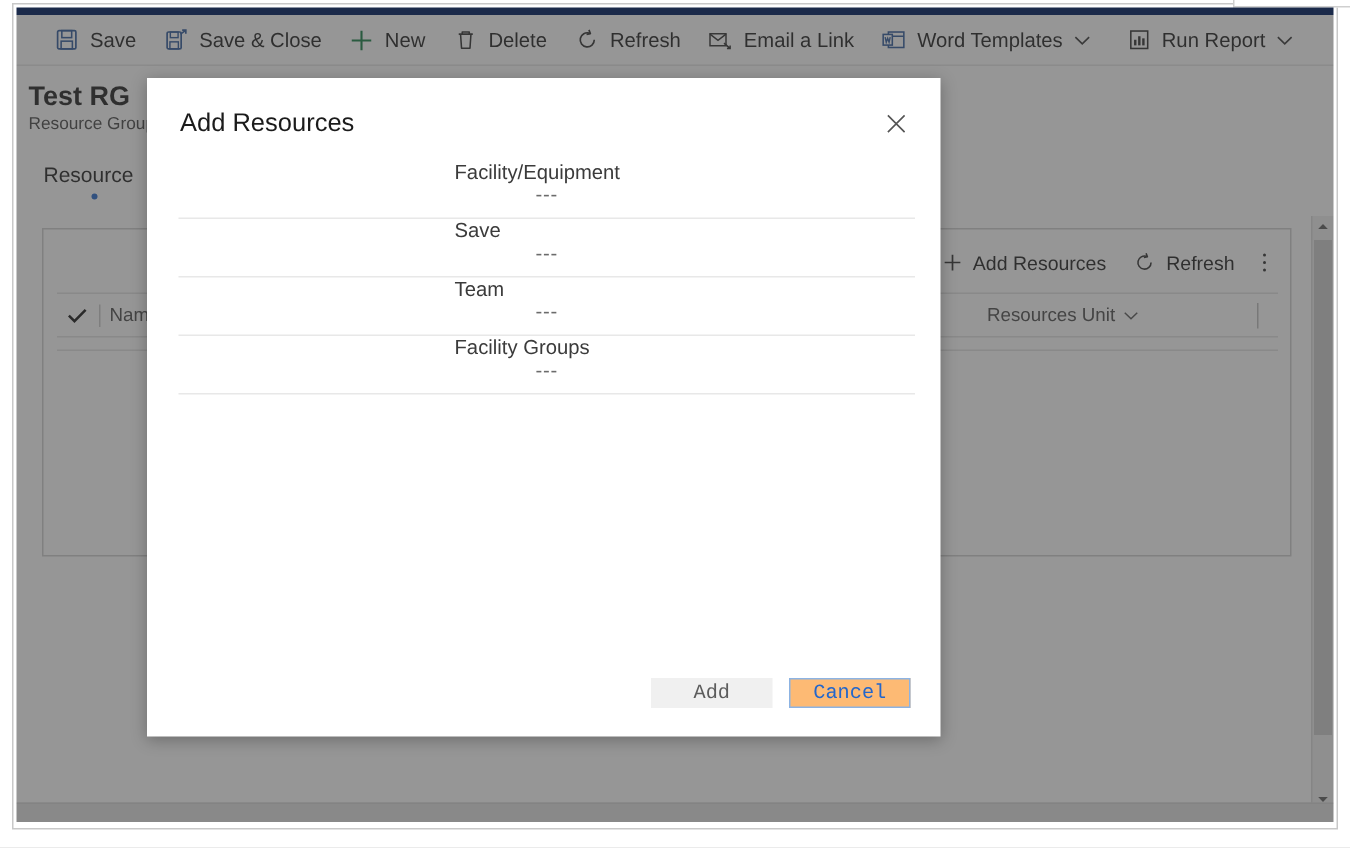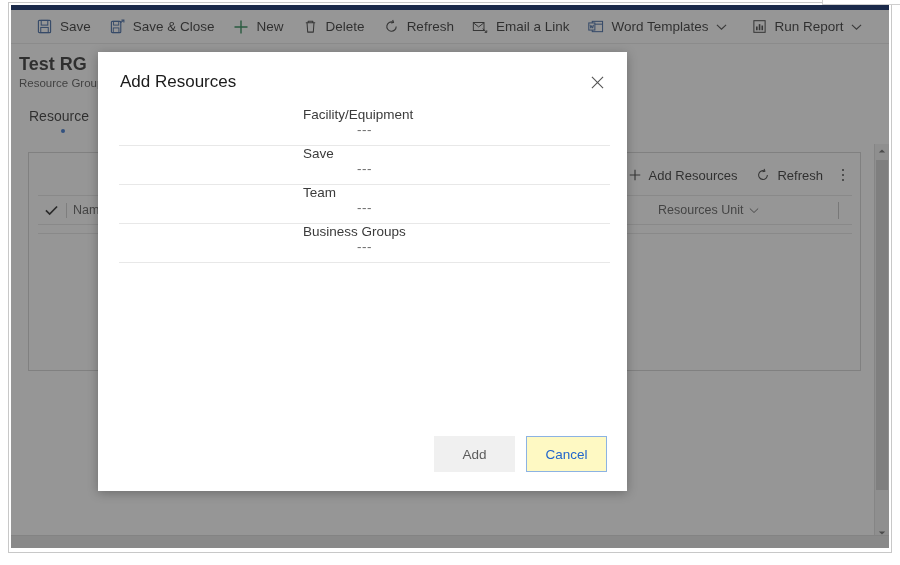--- a/index.html
+++ b/index.html
@@ -379,36 +379,36 @@
   .dlg-actions {
     position: absolute;
     right: 20px;
     bottom: 19px;
     display: flex;
     align-items: center;
     gap: 11px;
   }
   .btn {
     min-width: 81px;
-    height: 36px;
+    height: 20px;
     font-size: 13.5px;
-    font-family: Liberation Sans, sans-serif;
+    font-family: Liberation Mono, monospace;
     display: flex;
     align-items: center;
     justify-content: center;
     box-sizing: border-box;
     cursor: default;
   }
   .btn-add {
     background: #f0f0f0;
     color: #5c5c5c;
     border: none;
   }
   .btn-cancel {
-    background: #fef9c3;
+    background: #fdba74;
     color: #2266cc;
     border: 1px solid #8cb3e3;
   }
 </style>
 </head>
 <body>
 
 <div id="screen">
 
   <div class="outer-frame"></div>
@@ -625,21 +625,21 @@
         <span class="rlabel">Save</span>
         <span class="rvalue">---</span>
       </div>
 
       <div class="dlg-row">
         <span class="rlabel">Team</span>
         <span class="rvalue">---</span>
       </div>
 
       <div class="dlg-row">
-        <span class="rlabel">Business Groups</span>
+        <span class="rlabel">Facility Groups</span>
         <span class="rvalue">---</span>
       </div>
     </div>
 
     <div class="dlg-actions">
       <div class="btn btn-add">Add</div>
       <div class="btn btn-cancel">Cancel</div>
     </div>
   </div>
 

